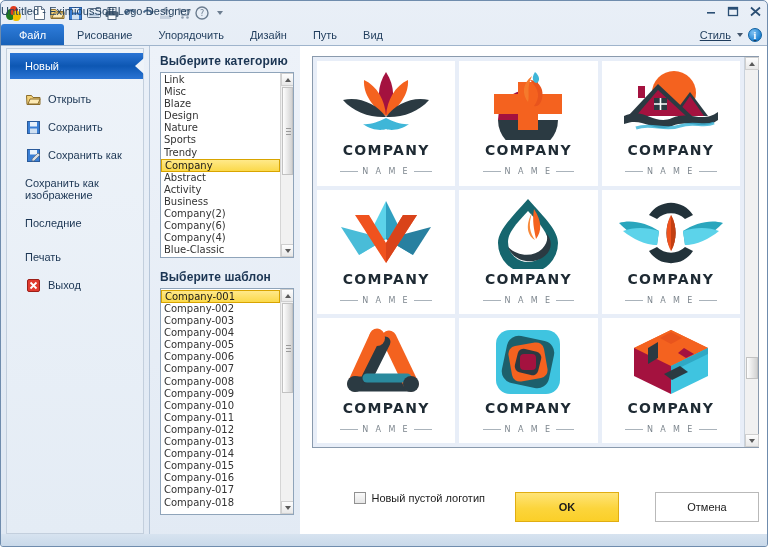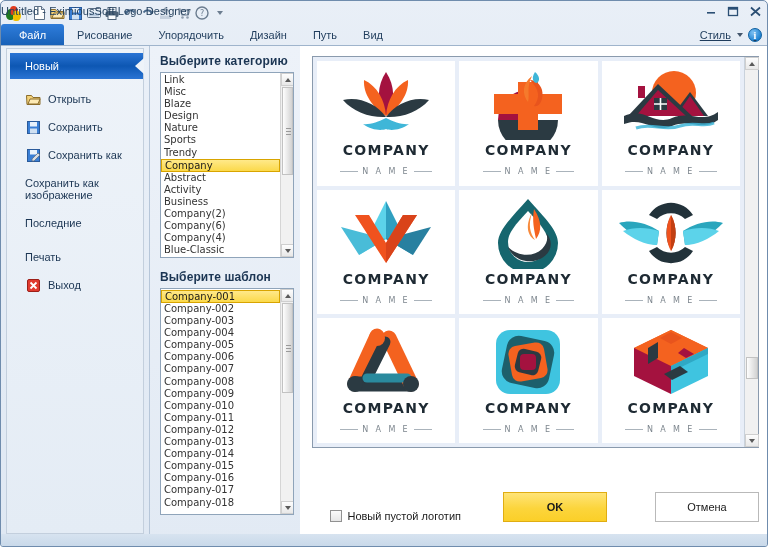--- a/index.html
+++ b/index.html
@@ -253,22 +253,22 @@
   .cnamerow .ln { height:1px; width:18px; background:#aab3bb; }
   .csub {
     font-size: 8px; letter-spacing: 2.4px; color: #7d868e;
     font-family: "DejaVu Sans", sans-serif;
   }
 
   
   .bottombar {
     position: absolute;
     left: 12px; right: 8px; bottom: 22px;
-    display: flex; align-items: flex-end; justify-content: flex-end;
-    gap: 12px;
+    display: flex; align-items: flex-start; justify-content: flex-end;
+    gap: 0;
   }
   .chk-wrap { display: flex; align-items: center; gap: 5px; margin-right: 30px; }
   .chk {
     width: 12px; height: 12px;
     border: 1px solid #919191;
     background: linear-gradient(180deg,#fafafa,#e6e6e6);
   }
   .chk-label { font-size: 11px; color: #1b1b1b; }
   .btn {
     height: 30px;

